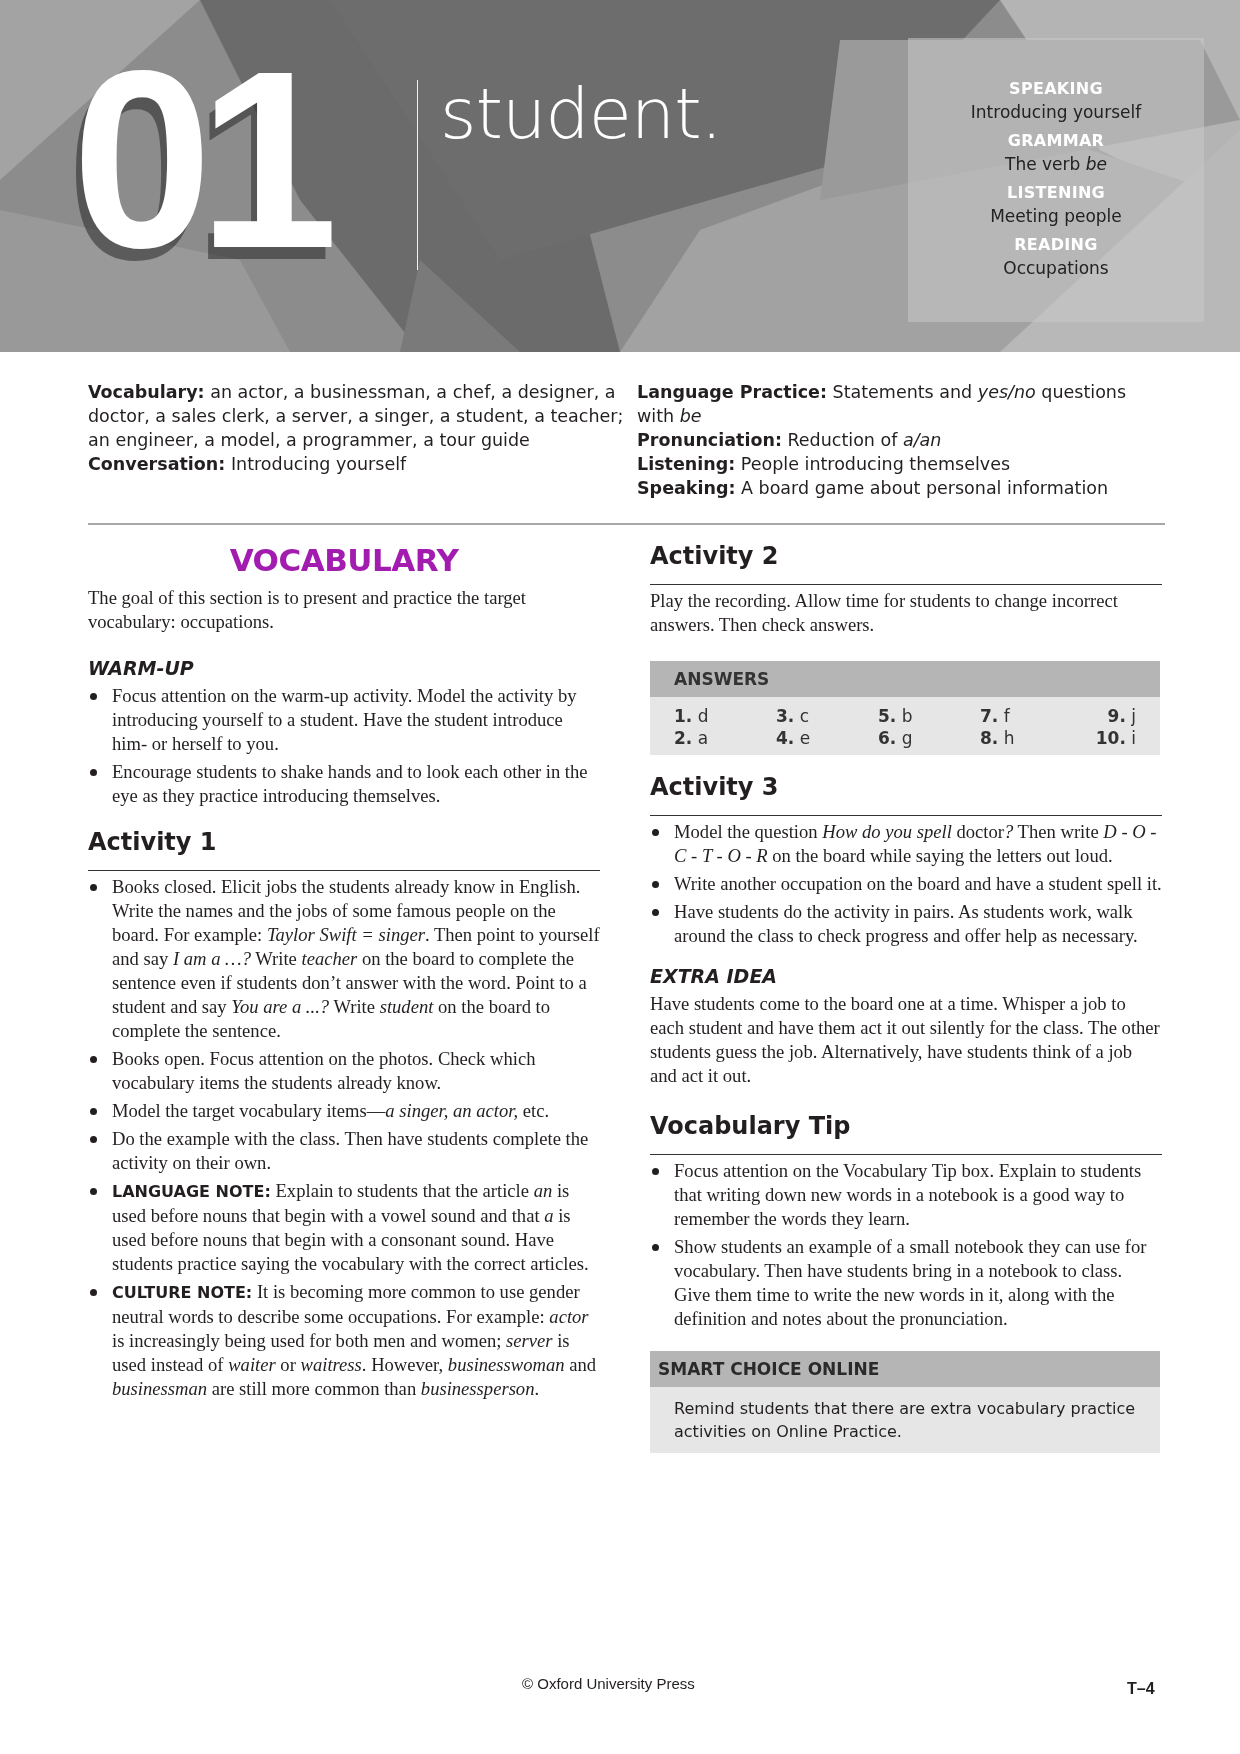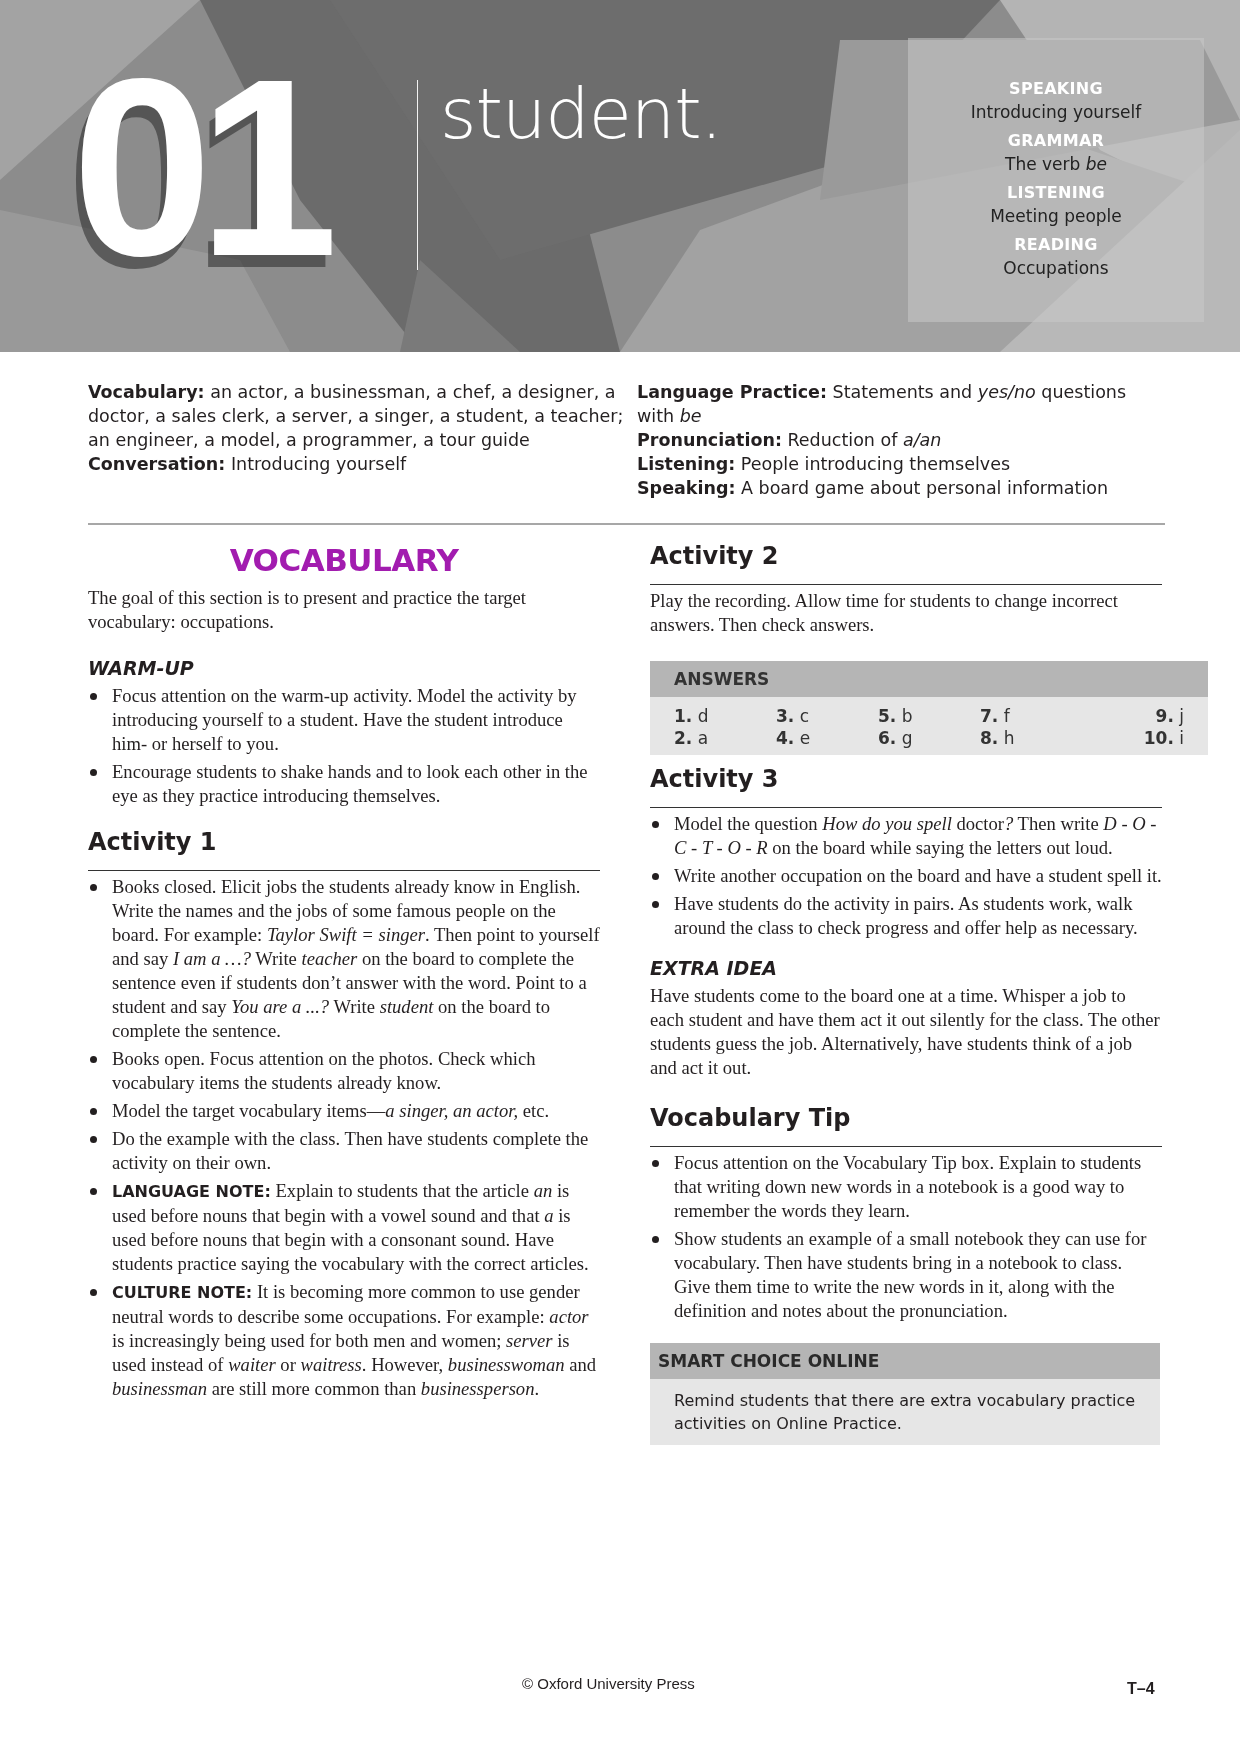--- a/index.html
+++ b/index.html
@@ -6,21 +6,21 @@
   html, body { width: 1240px; height: 1754px; background: #ffffff; overflow: hidden; }
   body { position: relative; color: #231f20; font-family: "Liberation Serif", serif; }
 
   
   .banner {
     position: absolute; left: 0; top: 0; width: 1240px; height: 352px;
     background: #8e8e8e; overflow: hidden;
   }
   .banner svg.bg { position: absolute; left: 0; top: 0; }
   .unit-number {
-    position: absolute; left: 72px; top: 42px;
+    position: absolute; left: 72px; top: 34px;
     font-family: "Liberation Sans", sans-serif; font-weight: bold;
     font-size: 252px; line-height: 1; color: #ffffff; letter-spacing: -14px;
     text-shadow: -6px 12px 0 rgba(40,40,40,0.55);
   }
   .title-rule {
     position: absolute; left: 417px; top: 80px; width: 1px; height: 190px;
     background: #f2f2f2;
   }
   .unit-title {
     position: absolute; left: 440px; top: 76px;
@@ -74,21 +74,21 @@
   ul.bullets li {
     position: relative; padding-left: 24px; font-size: 18.6px; line-height: 24px; margin-bottom: 4px;
   }
   ul.bullets li .dot {
     position: absolute; left: 2px; top: 9px; width: 7px; height: 7px; border-radius: 50%; background: #231f20;
   }
   ul.bullets li i { font-style: italic; }
   .note-label { font-family: "DejaVu Sans", sans-serif; font-weight: bold; font-size: 16px; }
 
   
-  .answers-box { margin-top: 24px; width: 558px; background: #e6e6e6; }
+  .answers-box { margin-top: 24px; width: 510px; background: #e6e6e6; }
   .answers-head {
     background: #b5b5b5; padding: 6px 24px; height: 36px;
     font-family: "DejaVu Sans", sans-serif; font-weight: bold; font-size: 17px; line-height: 24px; color: #333;
   }
   .answers-grid {
     display: grid; grid-template-columns: 102px 102px 102px 110px 1fr;
     padding: 8px 24px 6px 24px;
     font-family: "DejaVu Sans", sans-serif; font-size: 17px; line-height: 22px; color: #333;
   }
   .answers-grid .cell b { font-weight: bold; }
@@ -193,21 +193,21 @@
       <div class="cell"><b>7.</b> <span>f</span></div>
       <div class="cell last"><b>9.</b> <span>j</span></div>
       <div class="cell"><b>2.</b> <span>a</span></div>
       <div class="cell"><b>4.</b> <span>e</span></div>
       <div class="cell"><b>6.</b> <span>g</span></div>
       <div class="cell"><b>8.</b> <span>h</span></div>
       <div class="cell last"><b>10.</b> <span>i</span></div>
     </div>
   </div>
 
-  <div class="activity-title" style="margin-top:8px;">Activity 3</div>
+  <div class="activity-title" style="margin-top:16px;">Activity 3</div>
   <ul class="bullets">
     <li><span class="dot"></span><span>Model the question </span><i>How do you spell</i><span> doctor</span><i>?</i><span> Then write </span><i>D - O - C - T - O - R</i><span> on the board while saying the letters out loud.</span></li>
     <li><span class="dot"></span><span>Write another occupation on the board and have a student spell it.</span></li>
     <li><span class="dot"></span><span>Have students do the activity in pairs. As students work, walk around the class to check progress and offer help as necessary.</span></li>
   </ul>
 
   <div class="sub-title" style="margin-top:16px;">EXTRA IDEA</div>
   <p class="body-text" style="margin-top:4px;">Have students come to the board one at a time. Whisper a job to each student and have them act it out silently for the class. The other students guess the job. Alternatively, have students think of a job and act it out.</p>
 
   <div class="activity-title" style="margin-top:22px;">Vocabulary Tip</div>

